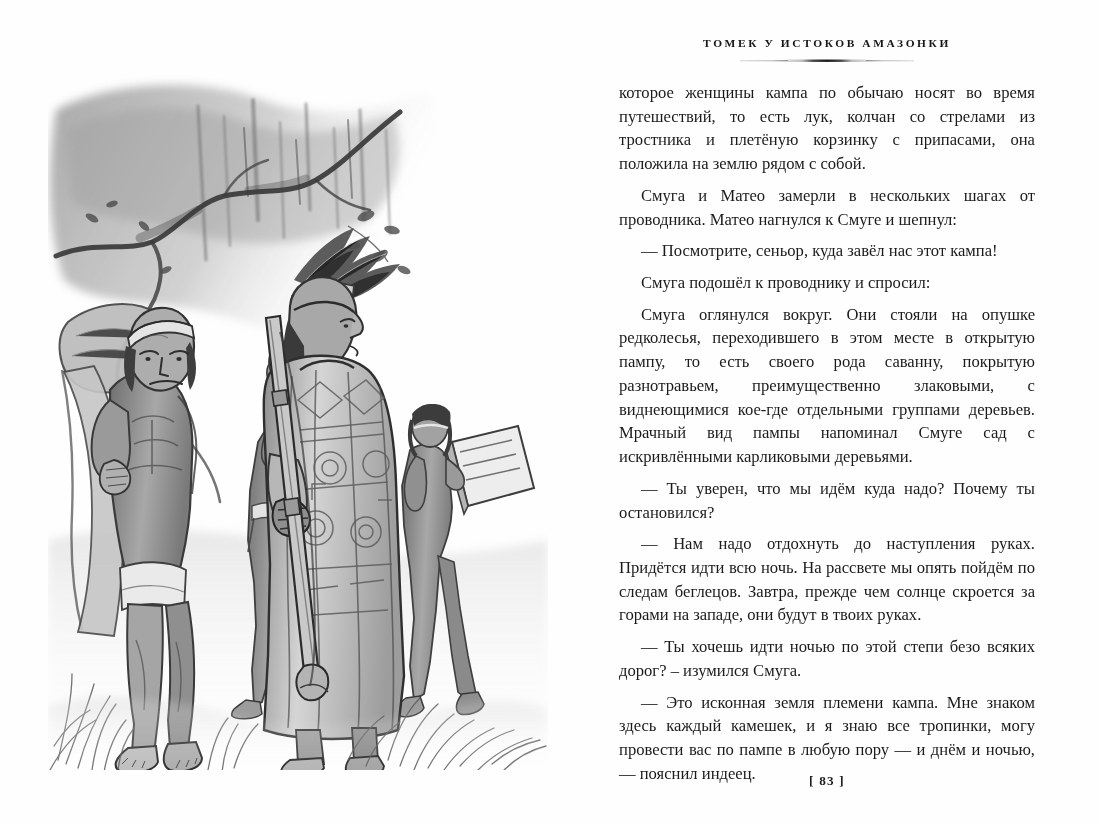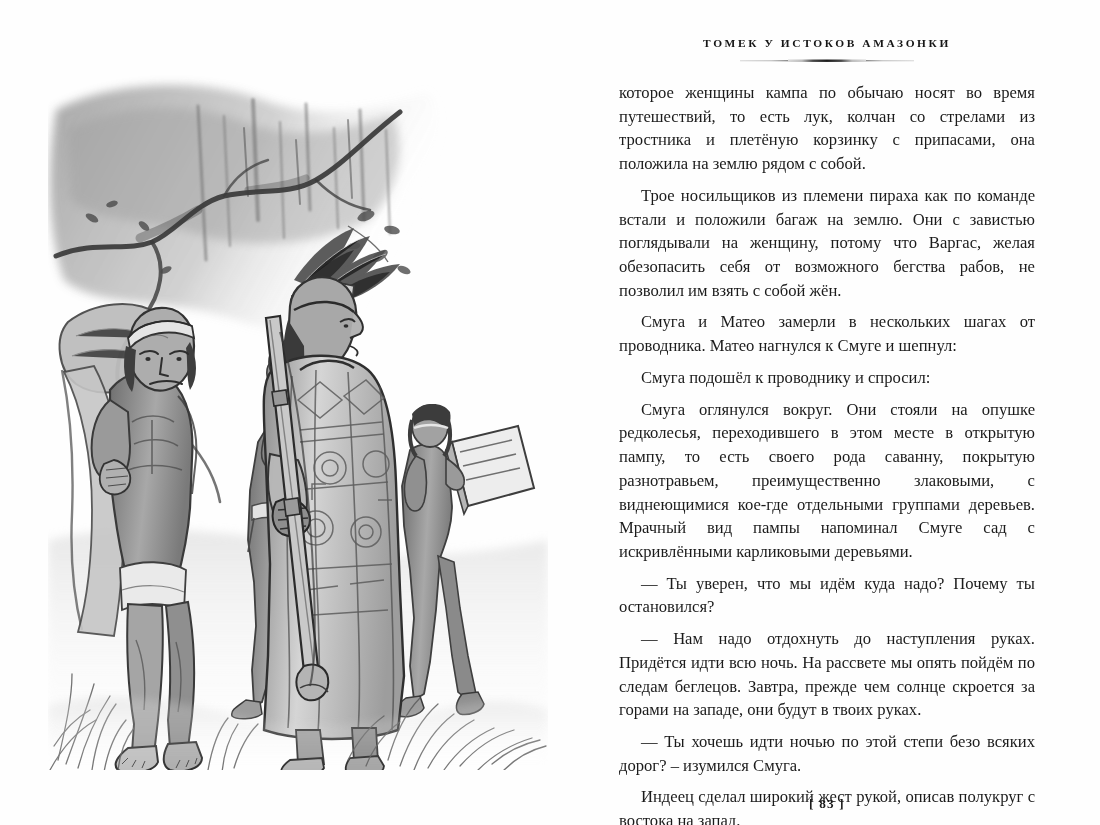--- a/index.html
+++ b/index.html
@@ -66,21 +66,21 @@
     color: #1b1b1b;
     text-align: justify;
     text-justify: inter-word;
     hyphens: none;
     text-indent: 22px;
   }
   .body-text p.cont { text-indent: 0; }
 
   .folio {
     position: absolute;
-    left: 0; top: 796px;
+    left: 0; top: 773px;
     width: 432px;
     text-align: center;
     font-size: 13.2px;
     font-weight: bold;
     letter-spacing: 1.2px;
     color: #1b1b1b;
   }
 </style>
 </head>
 <body>
@@ -489,27 +489,26 @@
             <stop offset="100%" stop-color="#d9d9d9"></stop>
           </linearGradient>
         </defs>
         <rect x="0" y="1.2" width="174" height="1.1" fill="url(#ruleFade)"></rect>
         <rect x="48" y="0.5" width="78" height="2.4" fill="url(#ruleFade)"></rect>
       </svg>
     </div>
 
     <div class="body-text">
       <p class="cont">которое женщины кампа по обычаю носят во время путешест­вий, то есть лук, колчан со стрелами из тростника и плетёную корзинку с припасами, она положила на землю рядом с собой.</p>
-      <p>Трое носильщиков из племени пираха как по команде вста­ли и положили багаж на землю. Они с завистью погляды­вали на женщину, потому что Варгас, желая обезопасить себя от возможного бегства рабов, не позволил им взять с собой жён.</p>
       <p>Смуга и Матео замерли в нескольких шагах от проводника. Матео нагнулся к Смуге и шепнул:</p>
+      <p>— Посмотрите, сеньор, куда завёл нас этот кампа!</p>
       <p>Смуга подошёл к проводнику и спросил:</p>
       <p>Смуга оглянулся вокруг. Они стояли на опушке редко­лесья, переходившего в этом месте в открытую пампу, то есть своего рода саванну, покрытую разнотравьем, преимуществен­но злаковыми, с виднеющимися кое-где отдельными группа­ми деревьев. Мрачный вид пампы напоминал Смуге сад с ис­кривлёнными карликовыми деревьями.</p>
       <p>— Ты уверен, что мы идём куда надо? Почему ты остано­вился?</p>
       <p>— Нам надо отдохнуть до наступления руках. Придётся идти всю ночь. На рассвете мы опять пойдём по следам бегле­цов. Завтра, прежде чем солнце скроется за горами на западе, они будут в твоих руках.</p>
       <p>— Ты хочешь идти ночью по этой степи безо всяких до­рог? – изумился Смуга.</p>
-      <p>Индеец сделал широкий жест рукой, описав полукруг с востока на запад.</p>
       <p>— Это исконная земля племени кампа. Мне знаком здесь каждый камешек, и я знаю все тропинки, могу провести вас по пампе в любую пору — и днём и ночью, — пояснил индеец.</p>
 
     </div>
 
     <div class="folio">[ 83 ]</div>
   </div>
 </div>
 
 </body></html>

